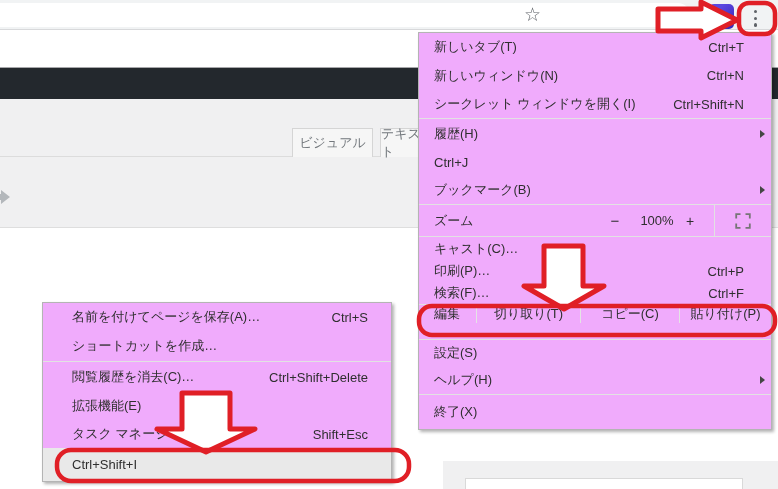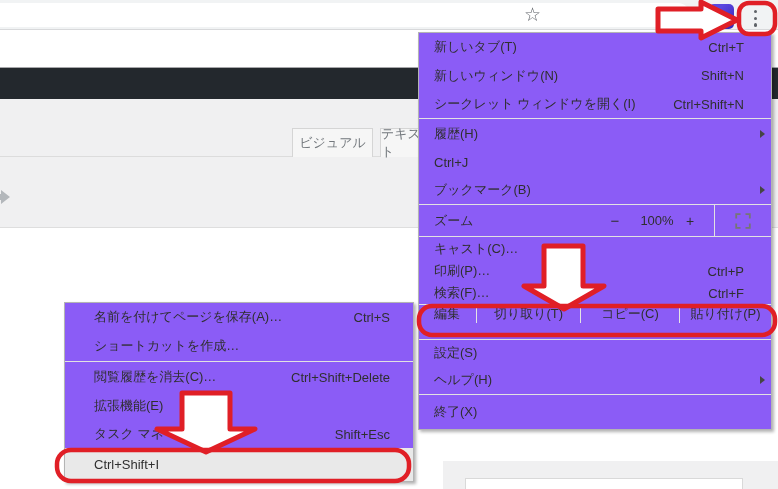--- a/index.html
+++ b/index.html
@@ -18,23 +18,23 @@
   .admin-bar{position:absolute;left:0;top:67px;width:778px;height:32px;background:#23282d;border-top:1px solid #a7a7aa;box-sizing:border-box;z-index:1}
   .wp-gray{position:absolute;left:0;top:99px;width:778px;height:129px;background:#f0f0f1;border-bottom:1px solid #dedede;box-sizing:border-box;z-index:1}
   .editor-topline{position:absolute;left:0;top:156px;width:418px;height:1px;background:#dcdcdc;z-index:1}
   .tab{position:absolute;top:128px;height:29px;background:#f6f6f6;border:1px solid #d5d5d5;border-bottom:none;z-index:2;display:flex;align-items:center;justify-content:center;font-size:13px;color:#72777c;box-sizing:border-box}
   .tab.visual{left:292px;width:81px}
   .tab.text{left:380px;width:55px}
   .redo-icon{position:absolute;left:-6px;top:190px;z-index:1}
   .bottom-right-gray{position:absolute;left:443px;top:461px;width:335px;height:28px;background:#f0f0f1;z-index:1}
   .bottom-white-box{position:absolute;left:22px;top:17px;width:278px;height:11px;background:#fff;border:1px solid #d9d9d9;border-bottom:none;box-sizing:border-box}
   
-  .menu{position:absolute;background:#8b5cf6;border:1px solid #b4b4b4;box-shadow:2px 2px 3px rgba(0,0,0,.3);box-sizing:border-box;font-size:13px;color:#2f2f2f}
+  .menu{position:absolute;background:#f0abfc;border:1px solid #b4b4b4;box-shadow:2px 2px 3px rgba(0,0,0,.3);box-sizing:border-box;font-size:13px;color:#2f2f2f}
   #main-menu{left:418px;top:32px;width:354px;z-index:6}
-  #sub-menu{left:64px;top:302px;width:350px;z-index:5}
+  #sub-menu{left:42px;top:302px;width:350px;z-index:5}
   .mi{display:flex;align-items:center;justify-content:space-between;position:relative;padding:0 27px 0 15px}
   #sub-menu .mi{padding:0 23px 0 29px}
   .mi.hl{background:var(--hl,#e9e9e9)}
   .sep{height:1px;background:#e2e2e2}
   .sc{white-space:nowrap}
   .arrow-r{position:absolute;right:6px;top:50%;transform:translateY(-50%);width:0;height:0;border-left:5px solid #454545;border-top:4px solid transparent;border-bottom:4px solid transparent}
   
   .zctl{position:absolute;right:0;top:0;bottom:0;display:flex;align-items:center;font-size:13px}
   .zbtn{text-align:center}
   .z-minus{width:38px;font-size:15px}
@@ -83,21 +83,21 @@
   <div class="bottom-white-box"></div>
 </div>
 
 <div class="menu" id="main-menu">
   <div class="mi" style="height:28px">
     <span>新しいタブ(T)</span>
       <span class="sc">Ctrl+T</span>
   </div>
   <div class="mi" style="height:29px">
     <span>新しいウィンドウ(N)</span>
-      <span class="sc">Shift+N</span>
+      <span class="sc">Ctrl+N</span>
   </div>
   <div class="mi" style="height:28px">
     <span>シークレット ウィンドウを開く(I)</span>
       <span class="sc">Ctrl+Shift+N</span>
   </div>
   <div class="sep"></div>
   <div class="mi" style="height:29px">
     <span>履歴(H)</span>
       <span class="arrow-r"></span>
   </div>

